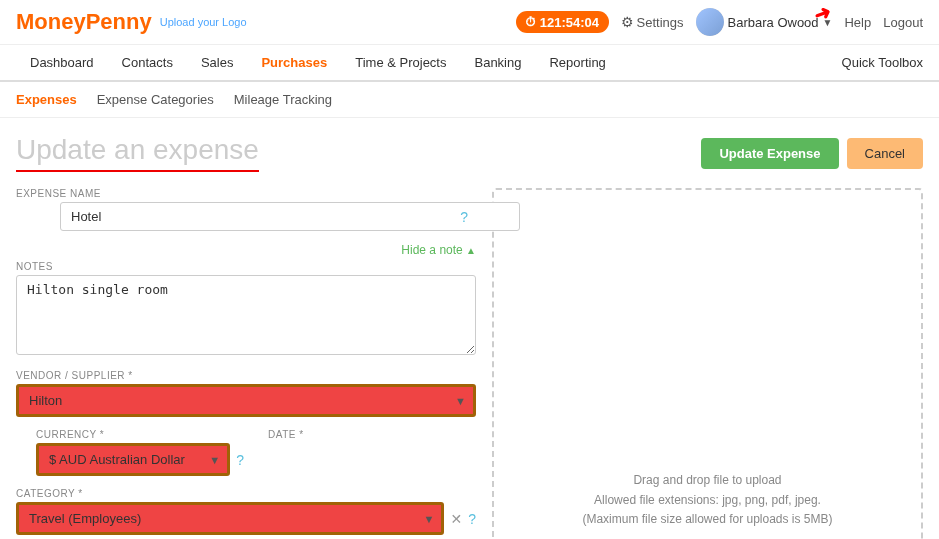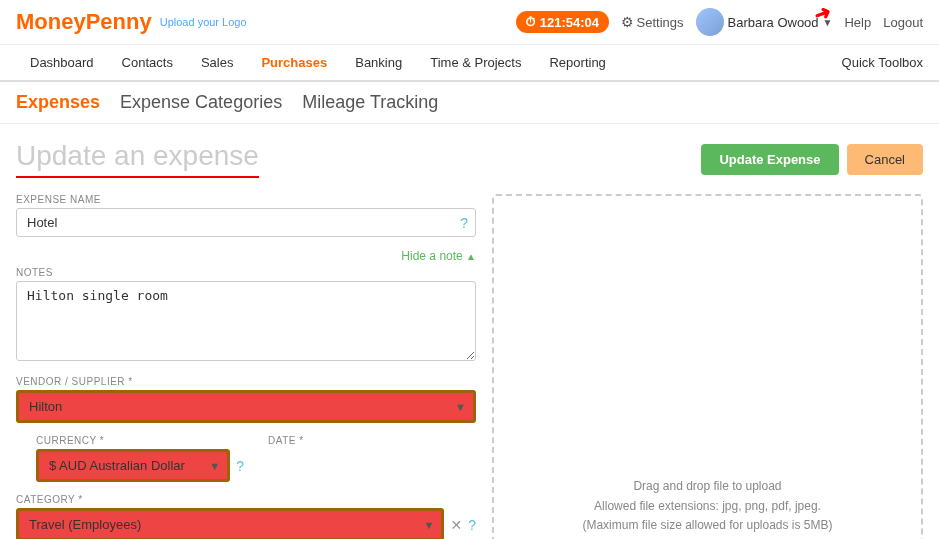--- a/index.html
+++ b/index.html
@@ -60,21 +60,21 @@
     
     .sub-nav {
       display: flex;
       align-items: center;
       padding: 6px 16px;
       gap: 0;
       border-bottom: 1px solid #eee;
     }
     .sub-nav-item {
       padding: 4px 10px;
-      font-size: 18px;
+      font-size: 13px;
       color: #555;
       cursor: pointer;
       text-decoration: none;
     }
     .sub-nav-item:first-child { padding-left: 0; }
     .sub-nav-item.active { color: #f60; font-weight: bold; }
 
     
     .page-content { padding: 16px 16px; }
 
@@ -145,21 +145,21 @@
       padding: 6px 10px;
       border: 1px solid #ccc;
       border-radius: 3px;
       font-size: 13px;
       color: #333;
       outline: none;
     }
     .input-with-icon {
       position: relative;
     }
-    .input-with-icon .text-input { padding-right: 37px; }
+    .input-with-icon .text-input { padding-right: 37px; margin-left: 44px; }
     .input-help-icon {
       position: absolute;
       right: 8px;
       top: 50%;
       transform: translateY(-50%);
       color: #5bc0de;
       font-size: 14px;
       cursor: pointer;
     }
     .hide-note-row {
@@ -267,22 +267,22 @@
 <div style="position:relative; height:0; overflow:visible;">
   <div style="position:absolute; right: 108px; top: -44px; color:red; font-size:20px; font-weight:bold; transform: rotate(-20deg);">➜</div>
 </div>
 
 <nav class="main-nav">
   <div class="nav-left">
     <a class="nav-item">Dashboard</a>
     <a class="nav-item">Contacts</a>
     <a class="nav-item">Sales</a>
     <a class="nav-item active">Purchases</a>
+    <a class="nav-item">Time &amp; Projects</a>
     <a class="nav-item">Banking</a>
-    <a class="nav-item">Time &amp; Projects</a>
     <a class="nav-item">Reporting</a>
   </div>
   <div class="nav-right">
     <span class="quick-toolbox">Quick Toolbox</span>
   </div>
 </nav>
 
 <div class="sub-nav">
   <a class="sub-nav-item active">Expenses</a>
   <a class="sub-nav-item">Expense Categories</a>

